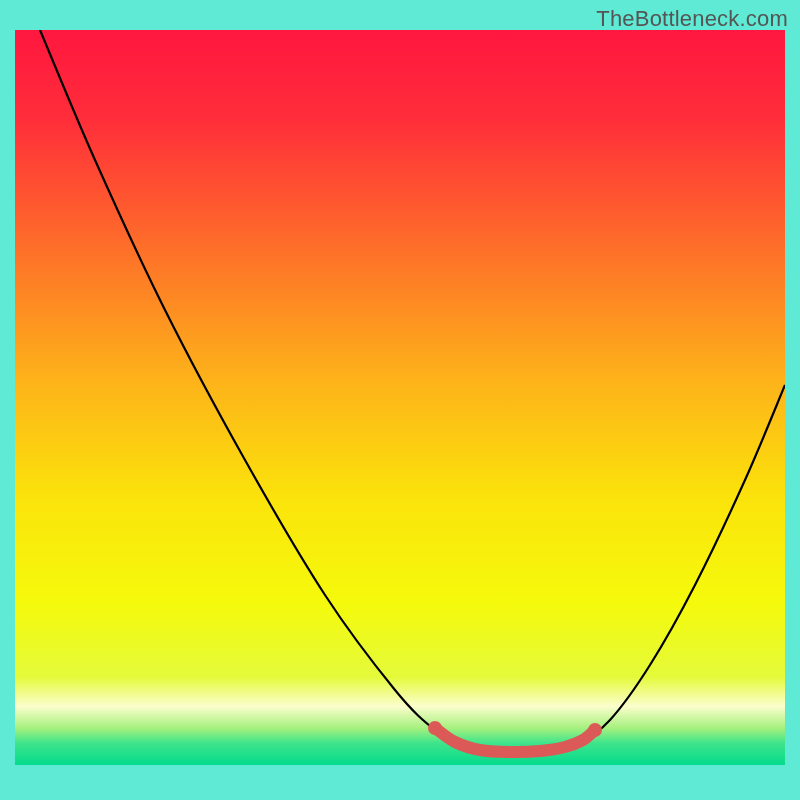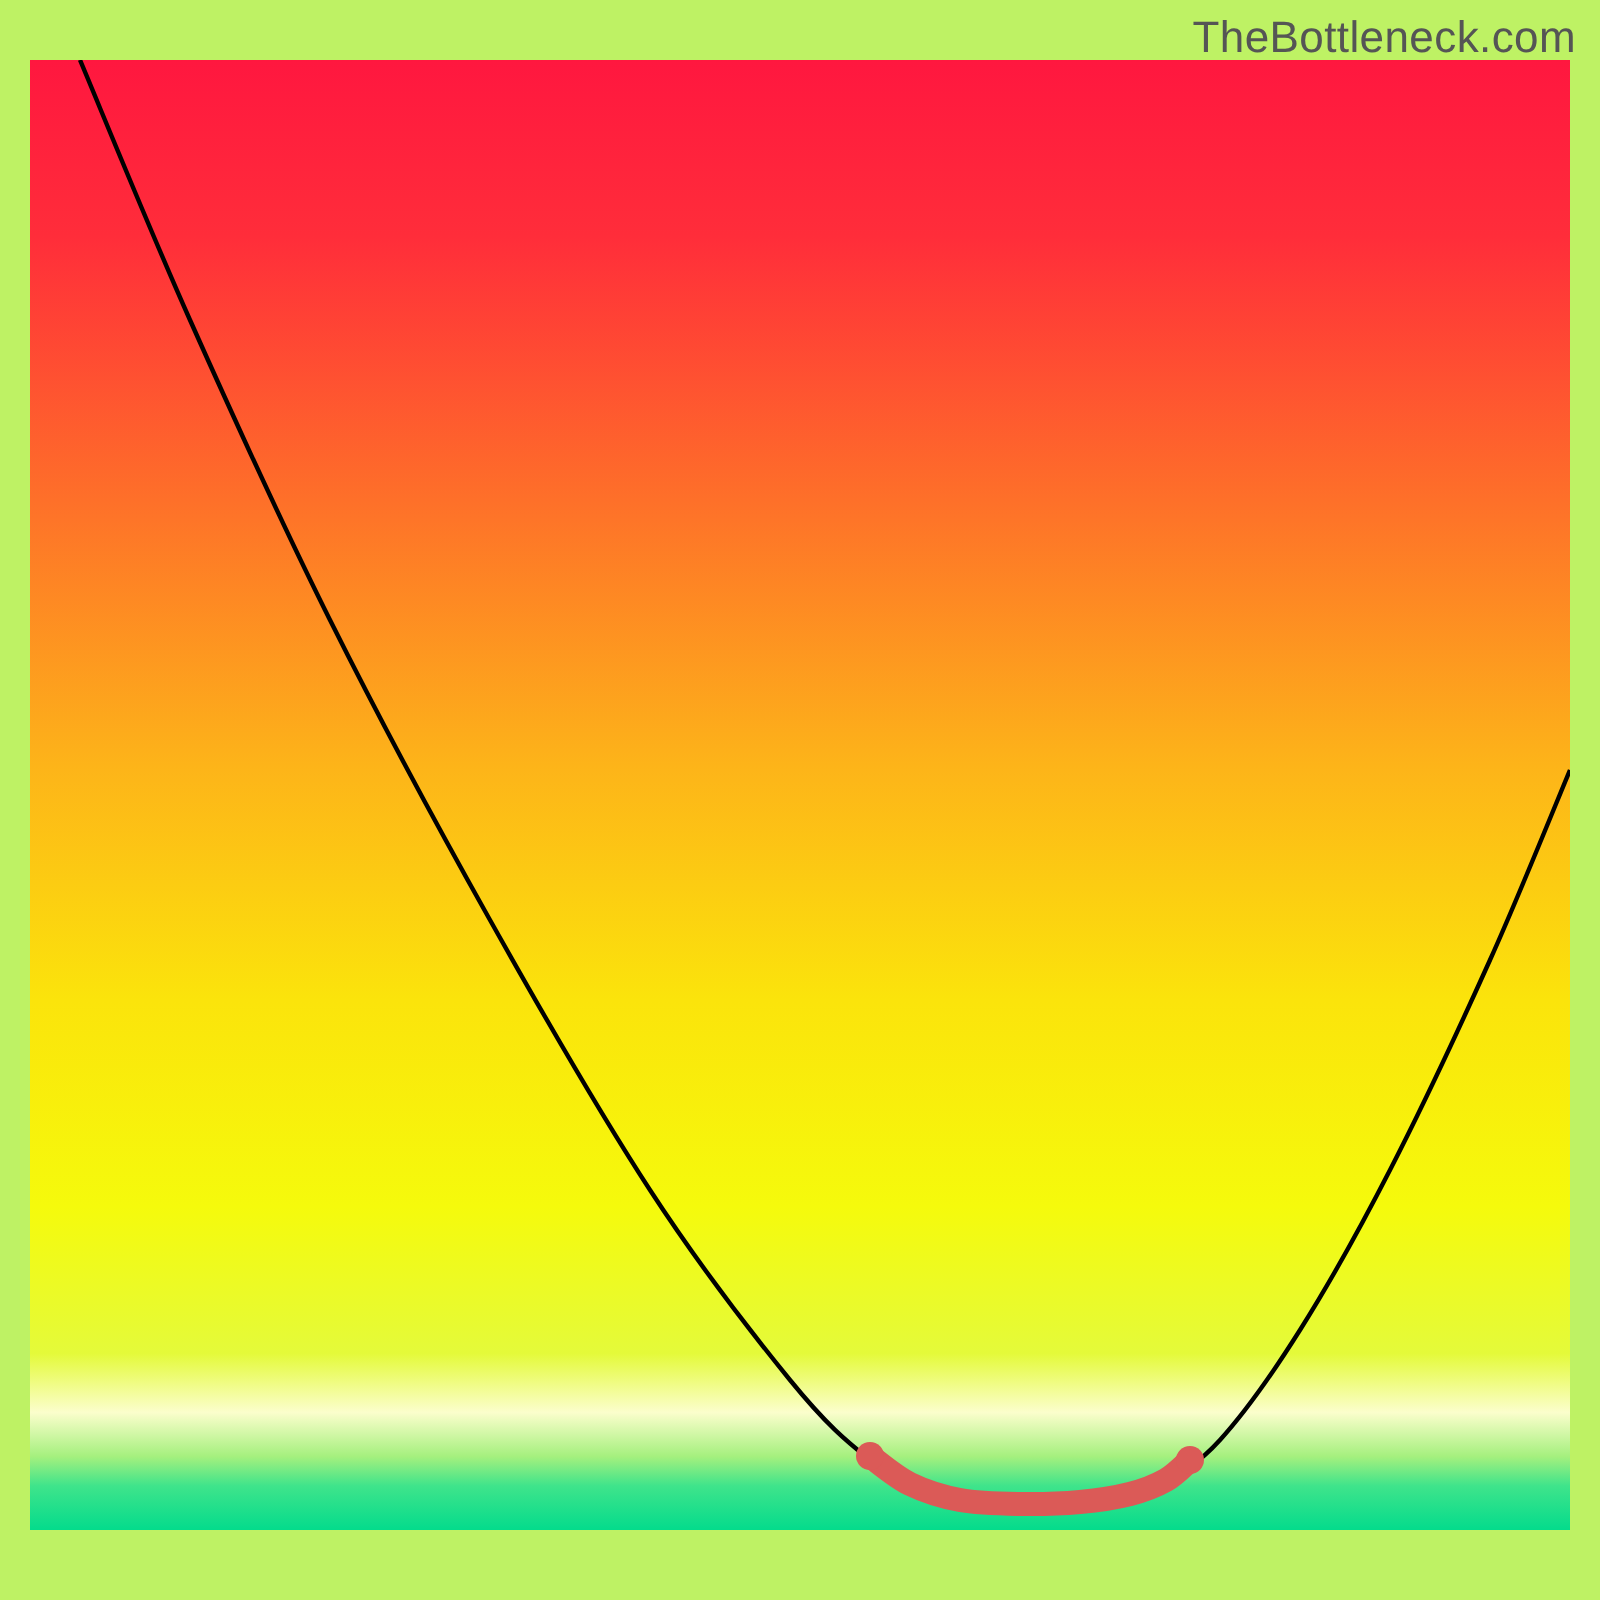--- a/index.html
+++ b/index.html
@@ -7,21 +7,21 @@
     padding: 0;
     background: #000;
     width: 800px;
     height: 800px;
     overflow: hidden;
   }
   .container {
     position: relative;
     width: 800px;
     height: 800px;
-    background: #bef264;
+    background: #5eead4;
   }
   .watermark {
     position: absolute;
     top: 6px;
     right: 12px;
     font-family: Arial, Helvetica, sans-serif;
     font-size: 22px;
     font-weight: 500;
     color: #555;
     z-index: 5;

